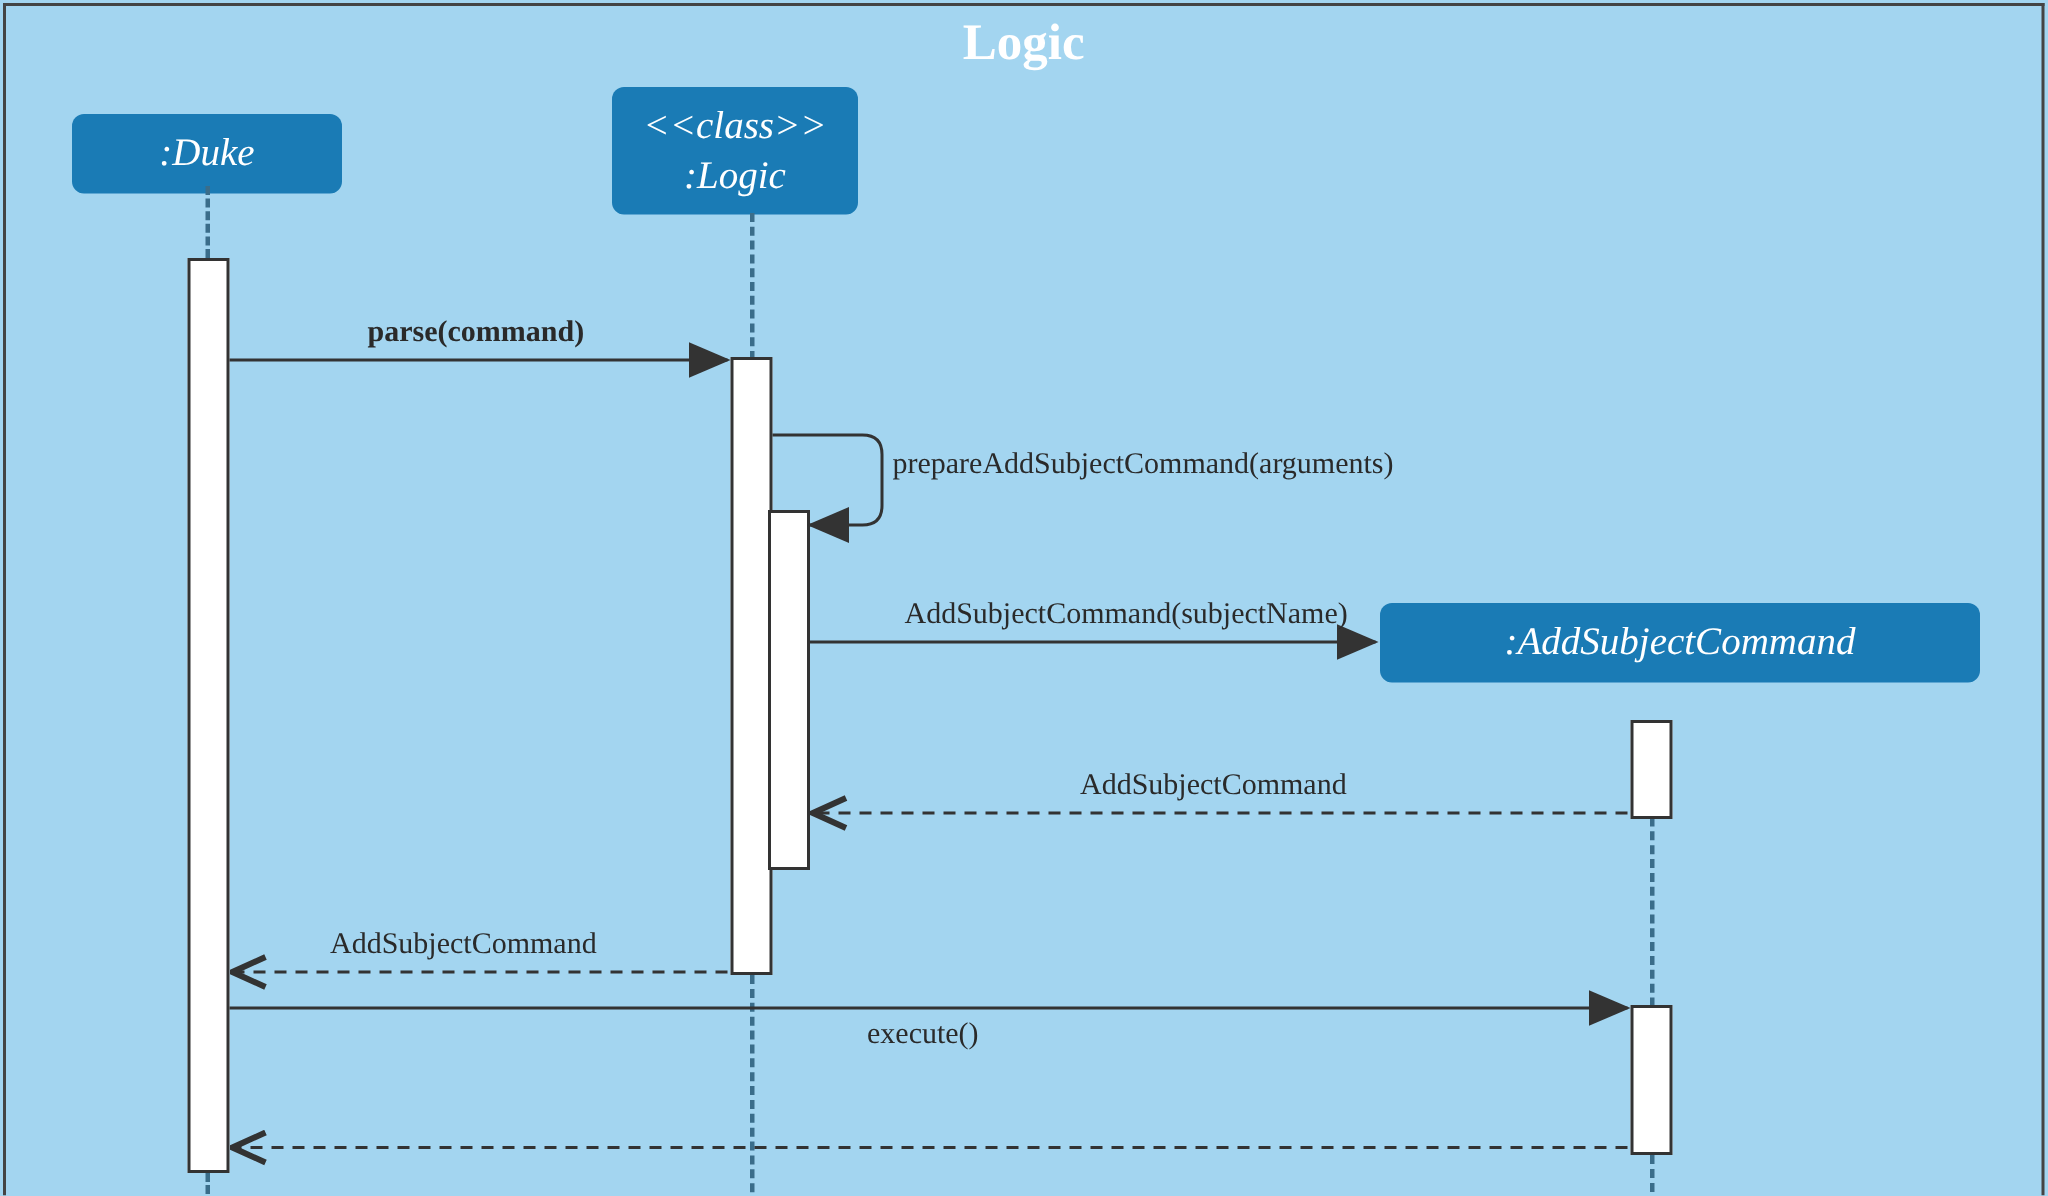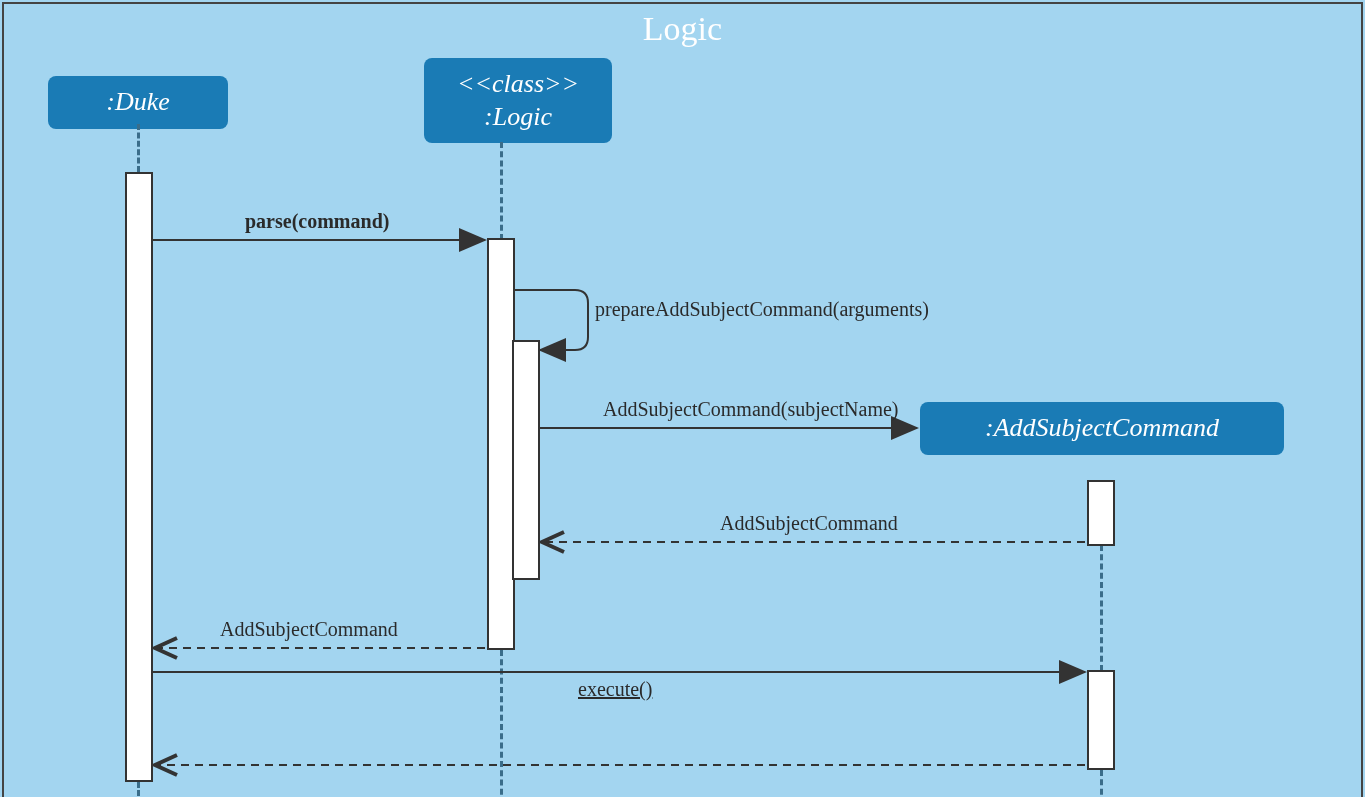--- a/index.html
+++ b/index.html
@@ -20,21 +20,21 @@
     border: 2px solid #444;
     border-bottom: none;
   }
   .title {
     position: absolute;
     top: 10px;
     left: 50%;
     transform: translateX(-50%);
     color: #fff;
     font-size: 34px;
-    font-weight: normal;
+    font-weight: bold;
     font-family: Georgia, serif;
   }
   .participant {
     position: absolute;
     background: #1a7bb5;
     color: #fff;
     font-style: italic;
     font-size: 26px;
     padding: 10px 20px;
     border-radius: 8px;
@@ -71,26 +71,26 @@
 <body>
 
 <div class="frame"></div>
 
 <div class="title">Logic</div>
 
 <div class="participant" style="left:48px; top:76px; width:180px;">
   <span>:Duke</span>
 </div>
 
-<div class="participant" style="left:408px; top:58px; width:188px;margin-left:16px;">
+<div class="participant" style="left:408px; top:58px; width:164px;">
   <span>&lt;&lt;class&gt;&gt;</span><br>
   <span>:Logic</span>
 </div>
 
-<div class="participant" style="left:920px; top:402px; width:364px;">
+<div class="participant" style="left:920px; top:402px; width:400px;">
   <span>:AddSubjectCommand</span>
 </div>
 
 <div class="lifeline-dash" style="left:137px; top:124px; height:48px;"></div>
 <div class="lifeline-dash" style="left:137px; top:782px; height:22px;"></div>
 
 <div class="lifeline-dash" style="left:500px; top:142px; height:98px;"></div>
 <div class="lifeline-dash" style="left:500px; top:650px; height:154px;"></div>
 
 <div class="lifeline-dash" style="left:1100px; top:545px; height:126px;"></div>
@@ -134,13 +134,13 @@
 <div class="msg-label" style="left:245px; top:210px;font-weight:bold;">parse(command)</div>
 
 <div class="msg-label" style="left:595px; top:298px;">prepareAddSubjectCommand(arguments)</div>
 
 <div class="msg-label" style="left:603px; top:398px;">AddSubjectCommand(subjectName)</div>
 
 <div class="msg-label" style="left:720px; top:512px;">AddSubjectCommand</div>
 
 <div class="msg-label" style="left:220px; top:618px;">AddSubjectCommand</div>
 
-<div class="msg-label" style="left:578px; top:678px;text-decoration:underline;">execute()</div>
+<div class="msg-label" style="left:578px; top:678px;">execute()</div>
 
 </body></html>

